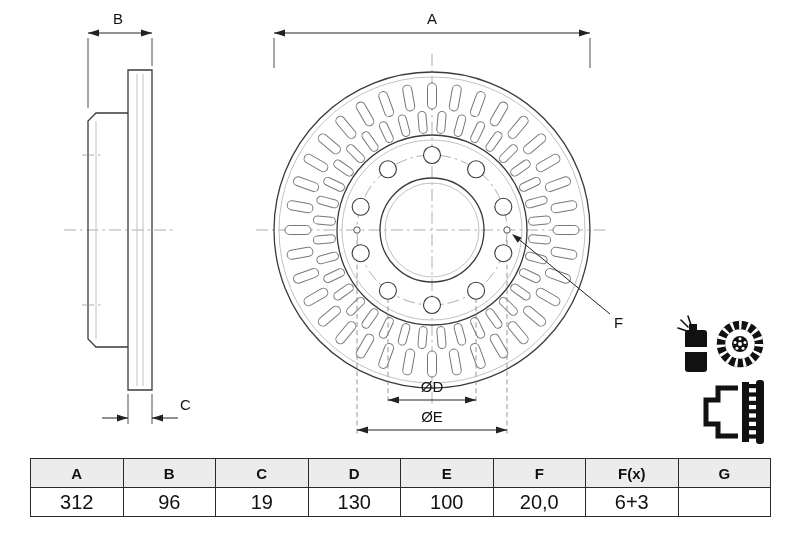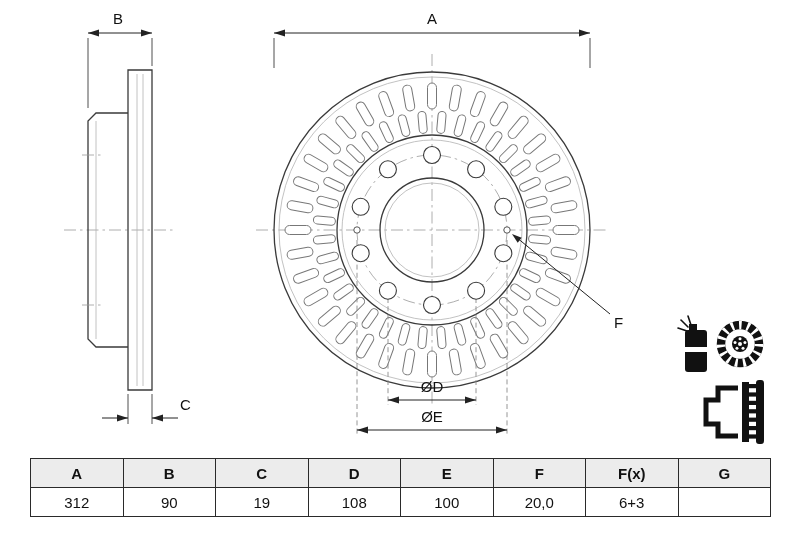--- a/index.html
+++ b/index.html
@@ -15,21 +15,21 @@
   .witness{stroke:#8a8a8a;fill:none;stroke-width:.9;stroke-dasharray:5 3.2;}
   .hole{fill:#fff;stroke:#3a3a3a;stroke-width:1.1;}
   .smallhole{fill:#fff;stroke:#555;stroke-width:1;}
   .slot{fill:#fff;stroke:#777;stroke-width:1;}
   .ink{fill:#111;stroke:none;}
   text.dimlabel{font-family:"Liberation Sans",sans-serif;font-size:15px;fill:#111;}
   .dim-table{position:absolute;left:30px;top:458px;width:741px;border-collapse:collapse;
              table-layout:fixed;font-family:"Liberation Sans",sans-serif;}
   .dim-table th,.dim-table td{border:1px solid #2a2a2a;height:28px;text-align:center;padding:0;}
   .dim-table th{background:#ececec;font-size:15px;font-weight:bold;color:#111;}
-  .dim-table td{font-size:15px;background:#fff;color:#111;}
+  .dim-table td{font-size:20px;background:#fff;color:#111;}
 </style>
 </head>
 <body>
 
 <div class="page">
 
   <svg width="800" height="452" viewBox="0 0 800 452">
 
     <g>
       <line x1="64" y1="230" x2="174" y2="230" class="cl"></line>
@@ -233,23 +233,23 @@
         <th>D</th>
         <th>E</th>
         <th>F</th>
         <th>F(x)</th>
         <th>G</th>
       </tr>
     </thead>
     <tbody>
       <tr>
         <td>312</td>
-        <td>90</td>
+        <td>96</td>
         <td>19</td>
-        <td>108</td>
+        <td>130</td>
         <td>100</td>
         <td>20,0</td>
         <td>6+3</td>
         <td></td>
       </tr>
     </tbody>
   </table>
 </div>
 
 </body></html>

